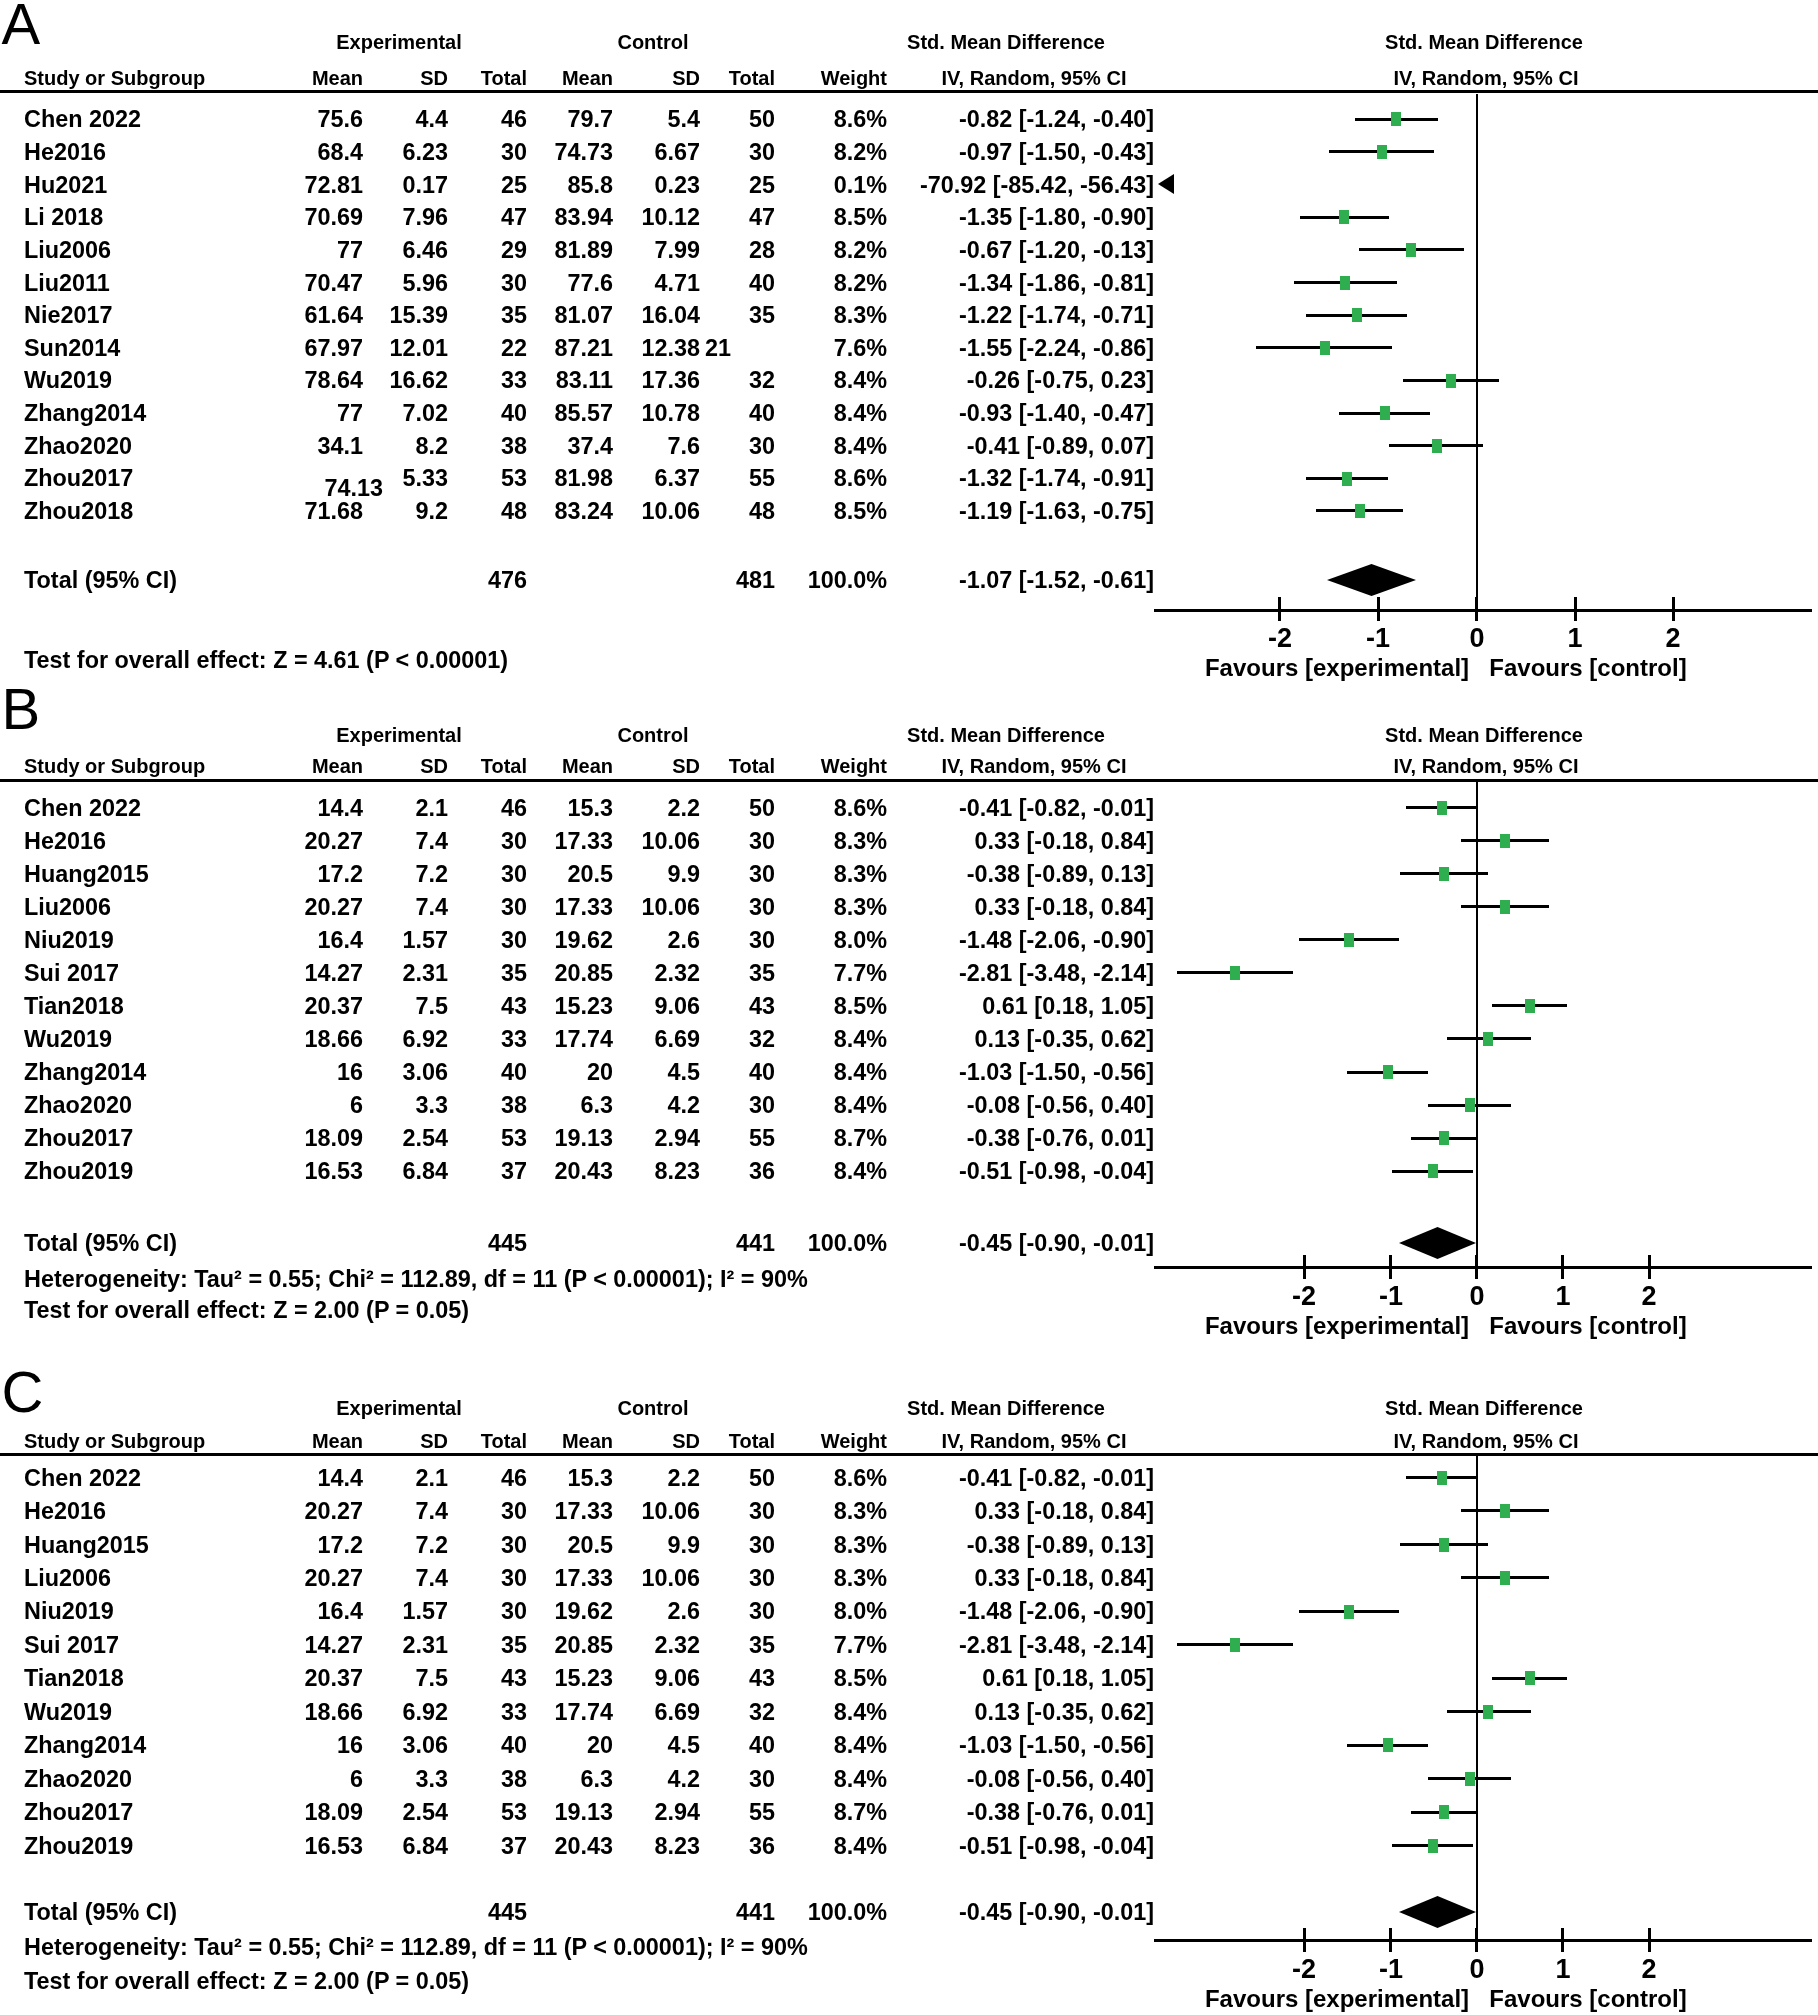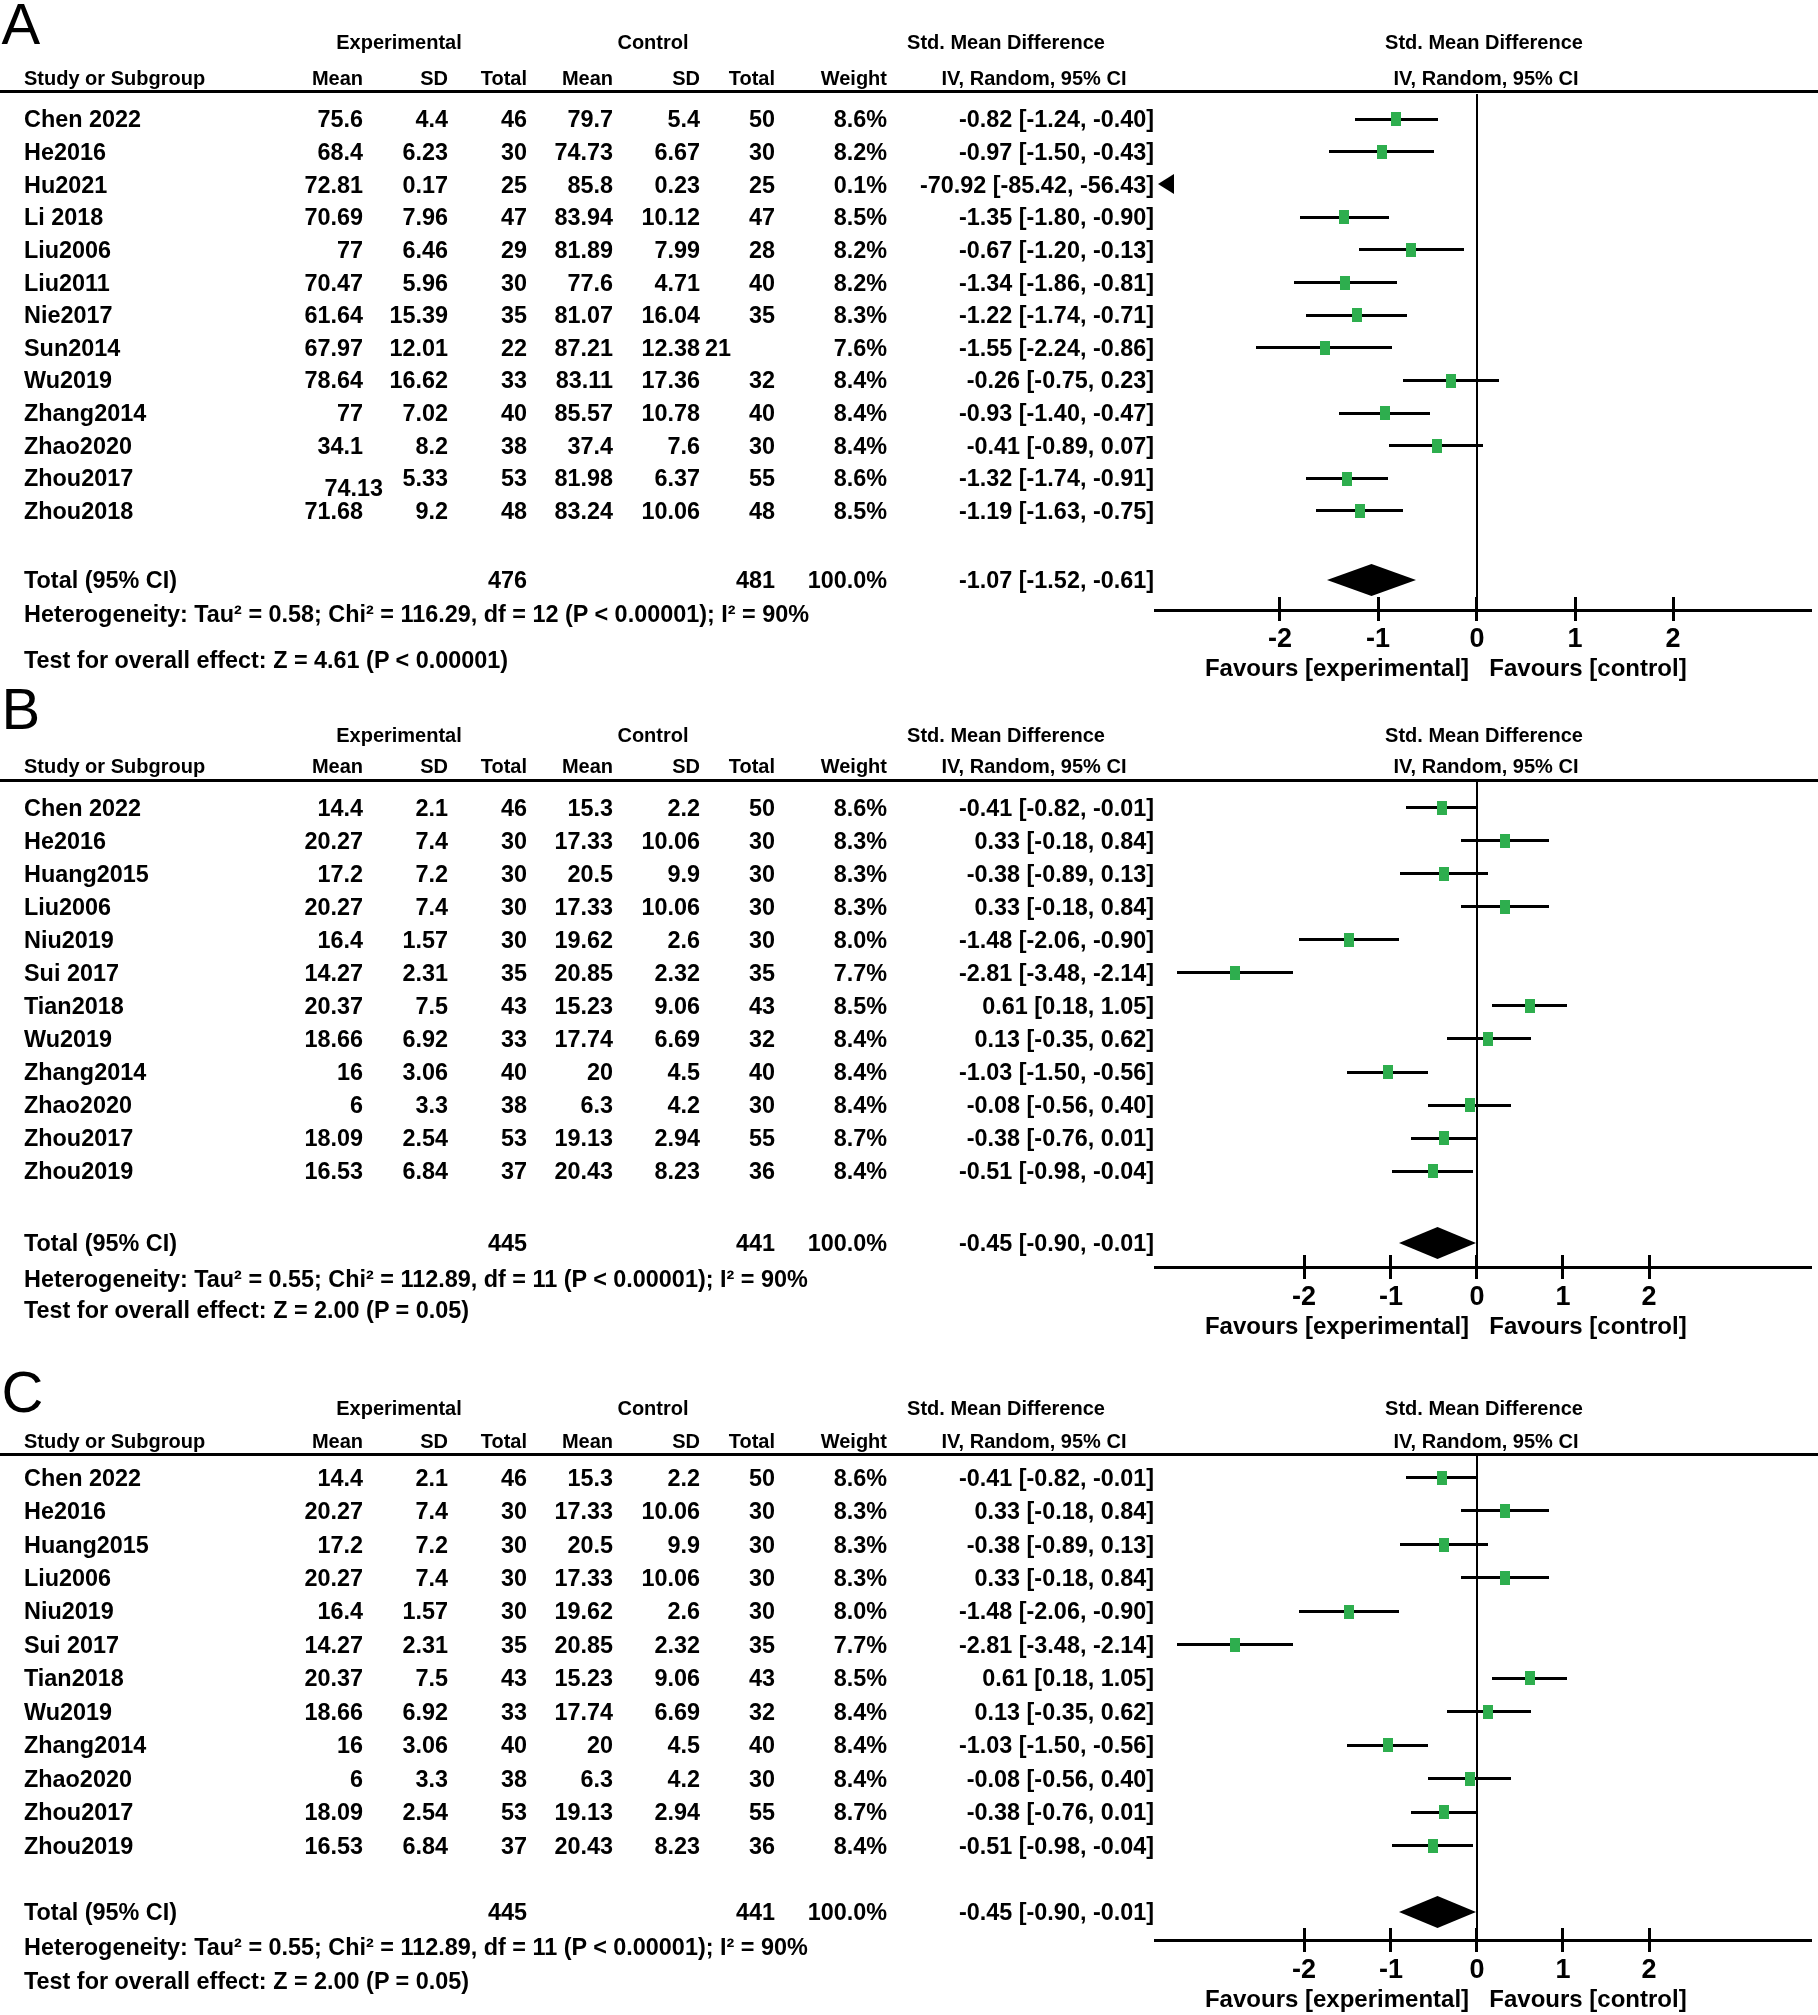--- a/index.html
+++ b/index.html
@@ -190,21 +190,20 @@
     <div class="abs cell r" style="left: 887px; top: 511px;">8.5%</div>
     <div class="abs cell r" style="left: 1154px; top: 511px;">-1.19 [-1.63, -0.75]</div>
     <div class="ciline" style="left: 1316px; top: 509px; width: 87px;"></div>
     <div class="marker" style="left: 1355px; top: 504px; background: rgb(46, 174, 78);"></div>
     <div class="abs cell l" style="left: 24px; top: 580px;">Total (95% CI)</div>
     <div class="abs cell r" style="left: 527px; top: 580px;">476</div>
     <div class="abs cell r" style="left: 775px; top: 580px;">481</div>
     <div class="abs cell r" style="left: 887px; top: 580px;">100.0%</div>
     <div class="abs cell r" style="left: 1154px; top: 580px;">-1.07 [-1.52, -0.61]</div>
     <div class="diamond" style="left: 1327px; top: 564px; width: 89px; height: 32px;"></div>
-    <div class="abs cell l" style="left: 24px; top: 614px;">Heterogeneity: Tau² = 0.58; Chi² = 116.29, df = 12 (P &lt; 0.00001); I² = 90%</div>
     <div class="abs cell l" style="left: 24px; top: 660px;">Test for overall effect: Z = 4.61 (P &lt; 0.00001)</div>
     <div class="abs hline" style="left: 1154px; top: 609px; width: 658px;"></div>
     <div class="tick" style="left: 1278px; top: 597px;"></div>
     <div class="abs ticklabel c" style="left: 1280px; top: 638px;">-2</div>
     <div class="tick" style="left: 1377px; top: 597px;"></div>
     <div class="abs ticklabel c" style="left: 1378px; top: 638px;">-1</div>
     <div class="tick" style="left: 1475px; top: 597px;"></div>
     <div class="abs ticklabel c" style="left: 1477px; top: 638px;">0</div>
     <div class="tick" style="left: 1574px; top: 597px;"></div>
     <div class="abs ticklabel c" style="left: 1575px; top: 638px;">1</div>

